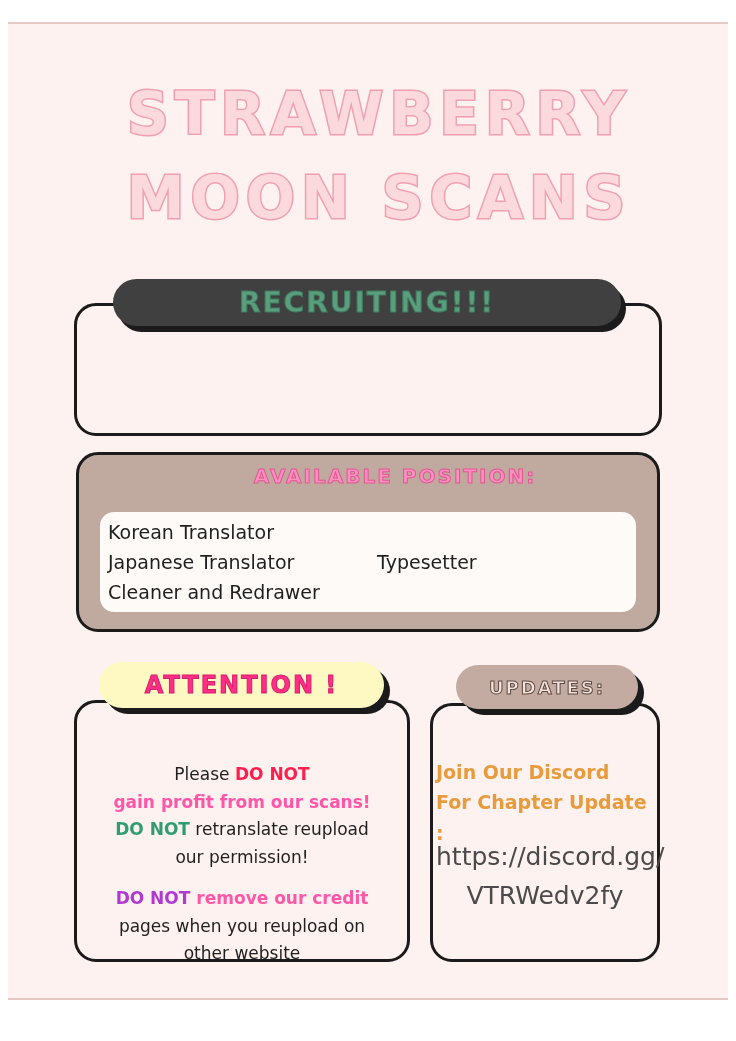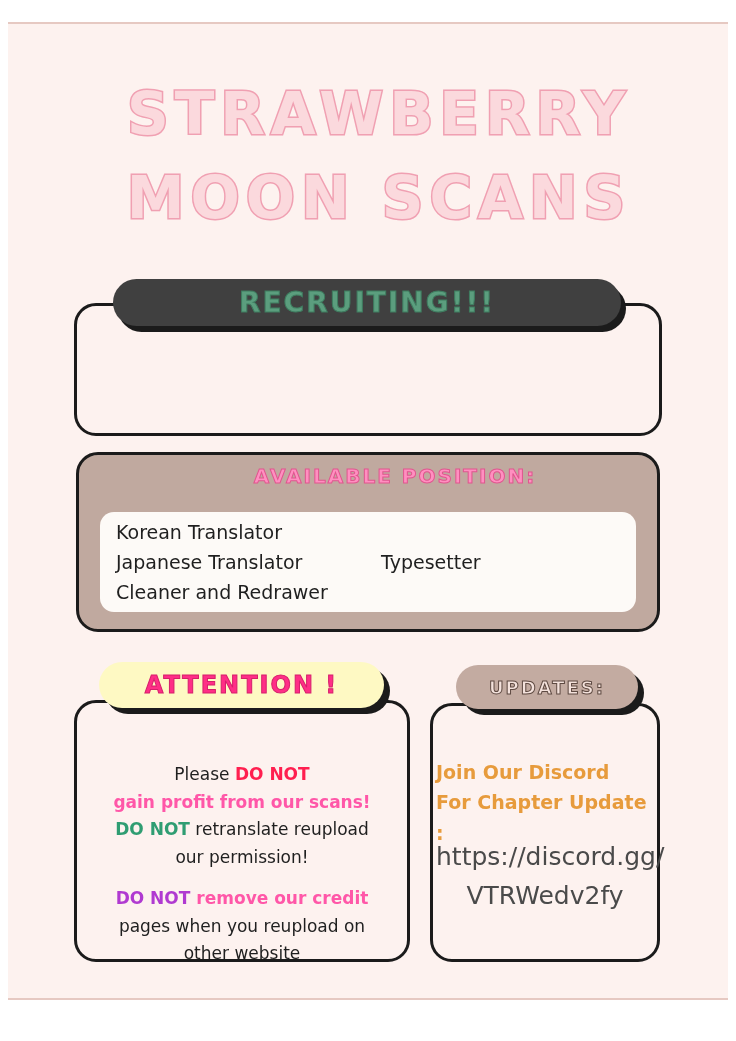--- a/index.html
+++ b/index.html
@@ -146,21 +146,21 @@
     position: absolute;
     left: 100px; top: 512px; width: 536px; height: 100px;
     background: #fdfaf7;
     border-radius: 14px;
     box-sizing: border-box;
     display: flex;
     align-items: center;
   }
   .pos-col {
     flex: 1;
-    padding-left: 16px;
+    padding-left: 8px;
     font-size: 19px;
     line-height: 1.58;
     color: #1f1f1f;
   }
   .pos-col.right { padding-left: 10px; }
 
   
   #att-card { left: 74px; top: 700px; width: 336px; height: 262px; }
   #att-pill-shadow { left: 105px; top: 668px; width: 285px; height: 46px; }
   #att-pill {

